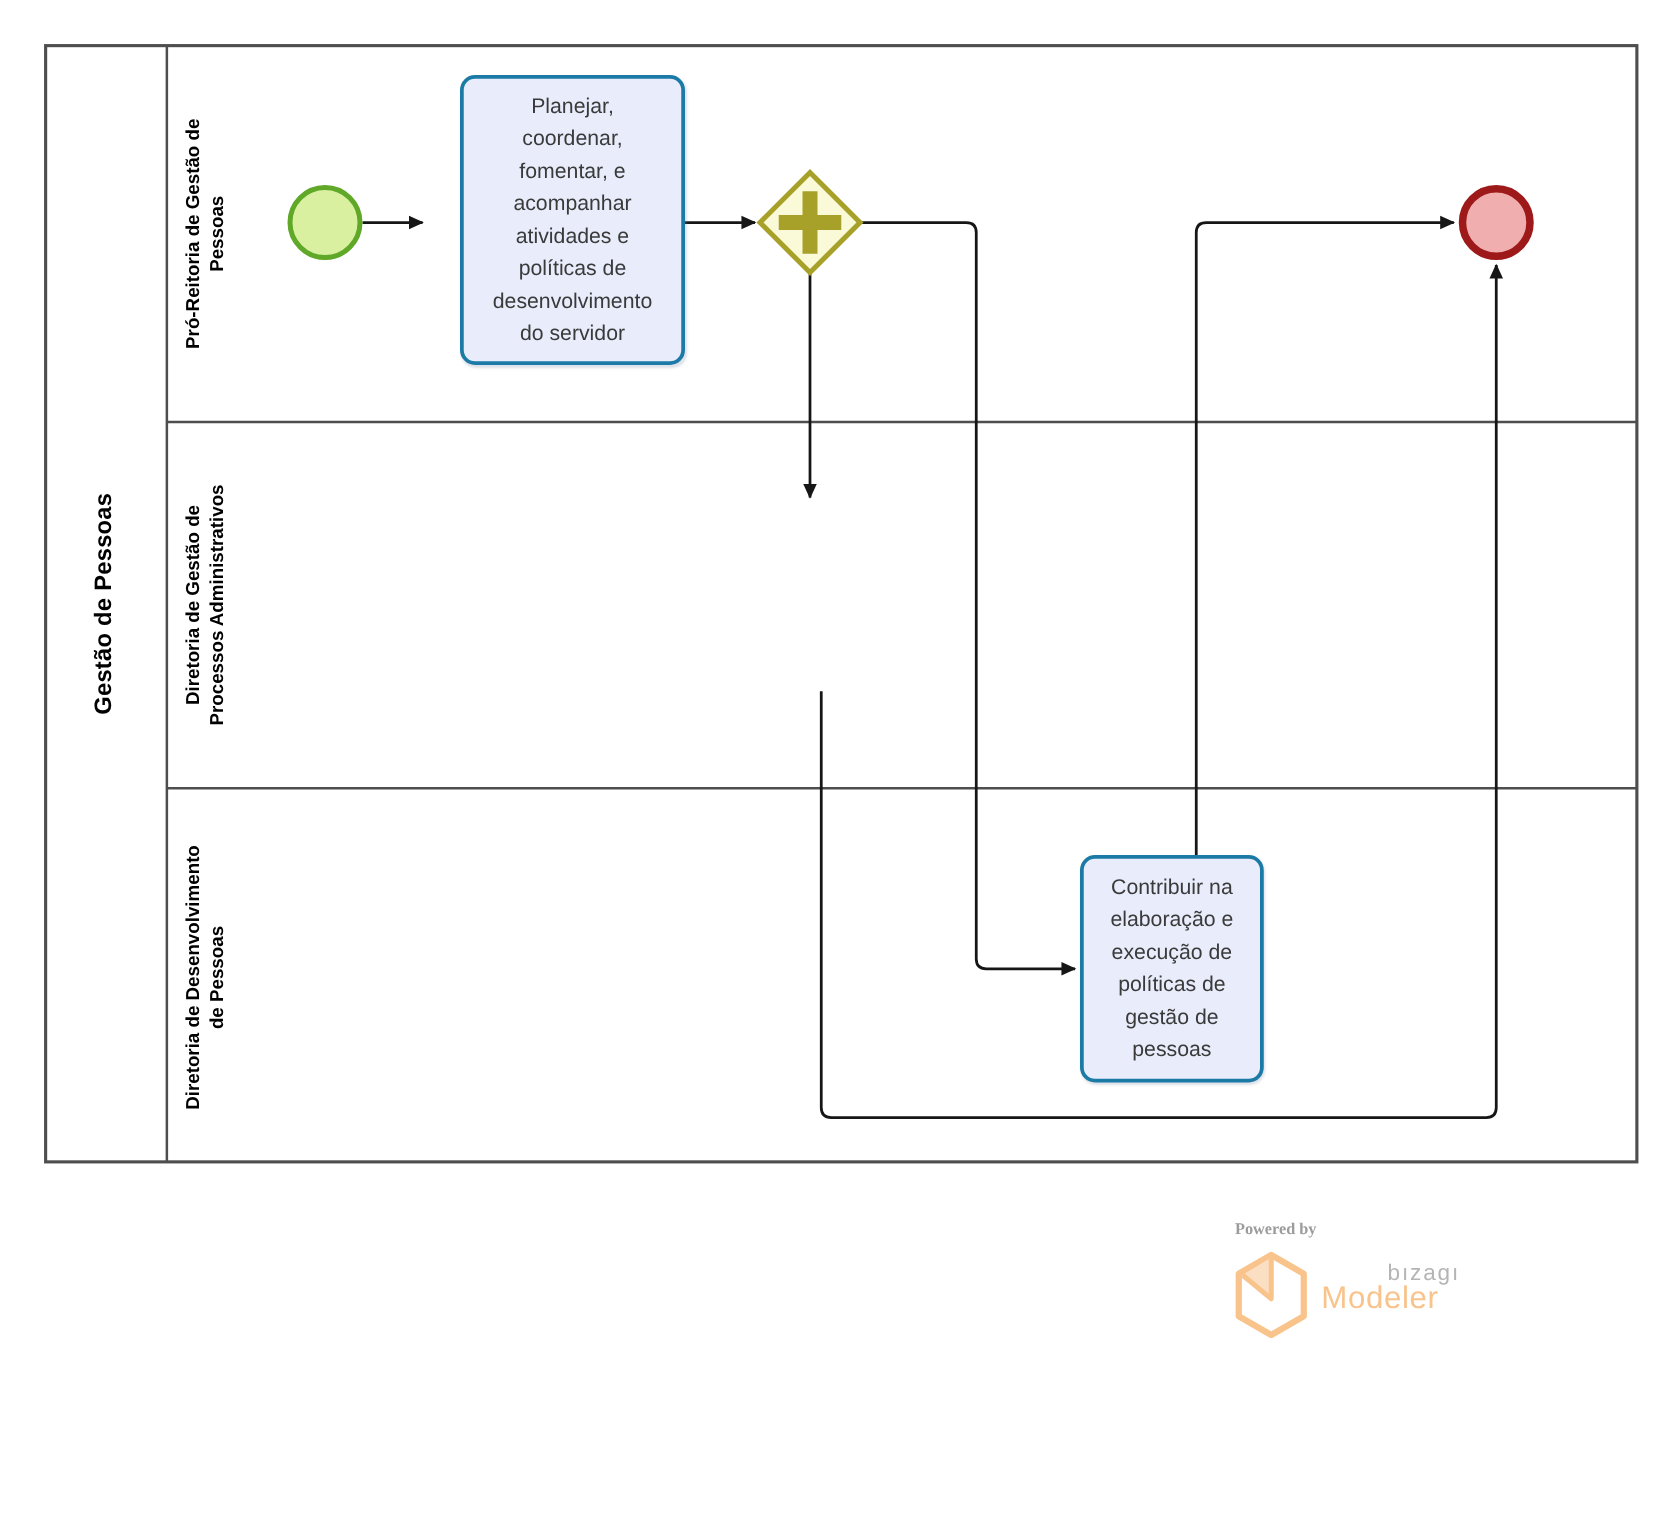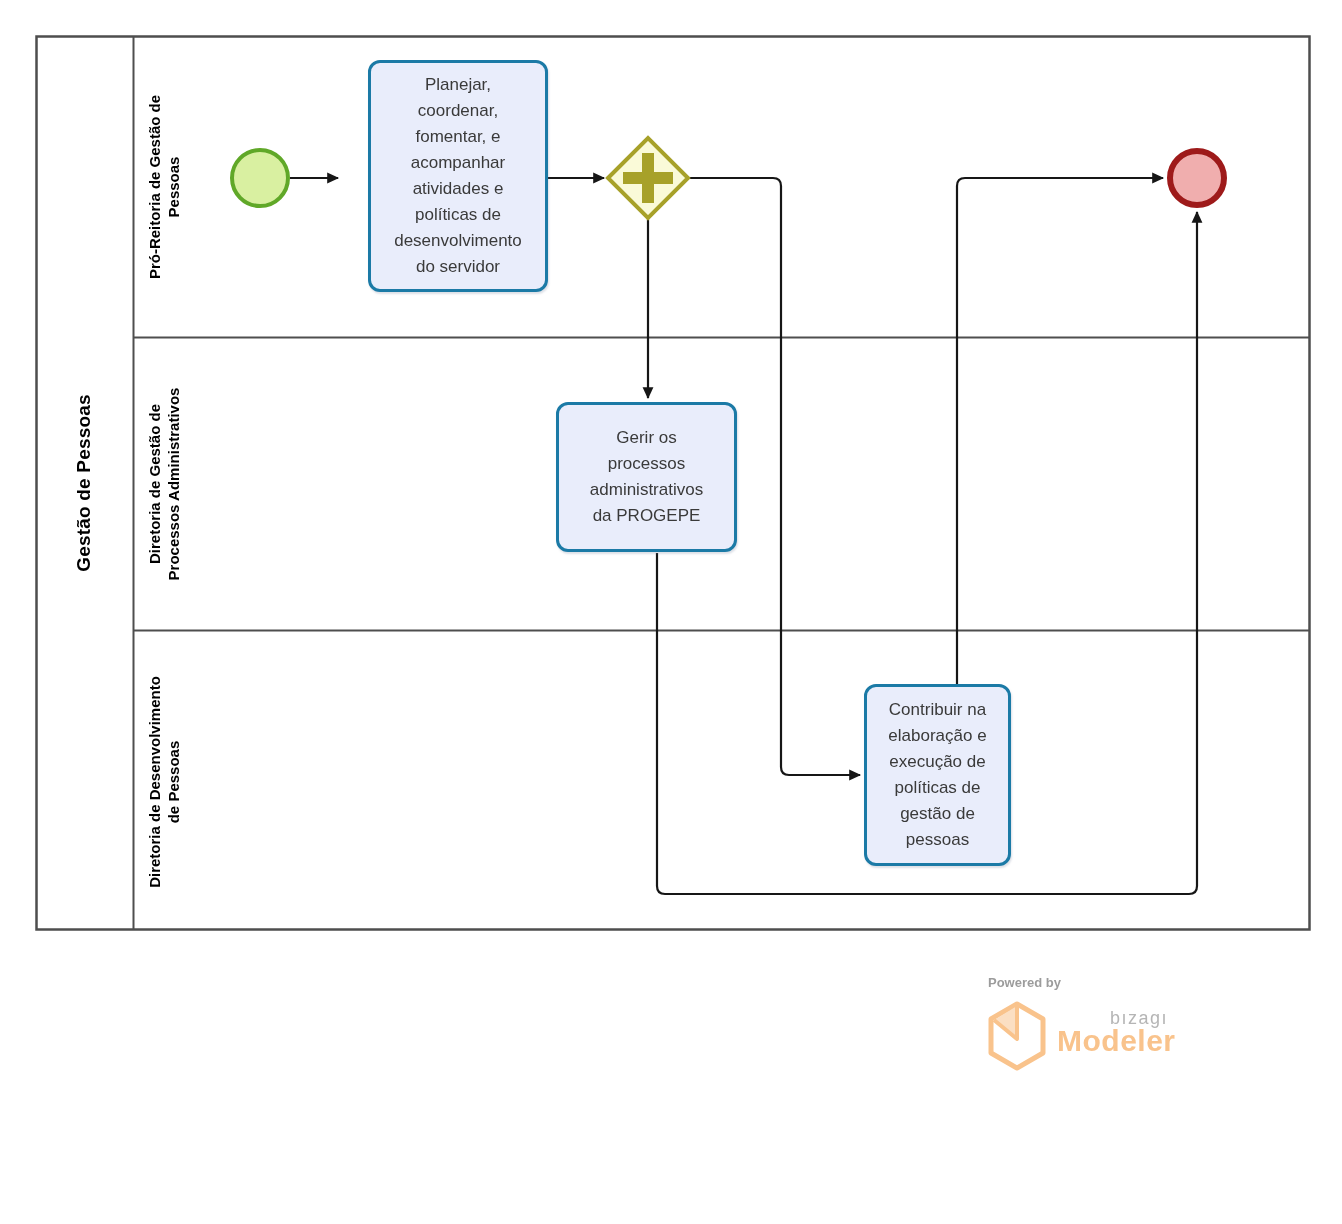--- a/index.html
+++ b/index.html
@@ -17,23 +17,23 @@
   .task{
     position:absolute;box-sizing:border-box;
     background:var(--task_fill);border:3px solid var(--task_border);border-radius:12px;
     display:flex;align-items:center;justify-content:center;text-align:center;
     white-space:pre-line;color:var(--text);font-size:17px;line-height:26px;
     box-shadow:1px 2px 2px rgba(120,130,160,.25);
   }
   .event{position:absolute;box-sizing:border-box;border-radius:50%;}
   .event.start{left:230px;top:148px;width:60px;height:60px;border:4.5px solid var(--start_border);background:var(--start_fill);}
   .event.end{left:1167px;top:148px;width:60px;height:60px;border:6px solid var(--end_border);background:var(--end_fill);}
-  .powered-by{position:absolute;left:988px;top:975px;font-size:13px;font-weight:bold;color:var(--logo_gray);}
+  .powered-by{position:absolute;left:988px;top:975px;font-size:13px;font-weight:bold;color:var(--logo_gray);font-family:Liberation Serif, serif;}
   .brand{position:absolute;left:1062px;top:1008px;font-size:18px;letter-spacing:1.5px;color:var(--logo_gray_light);margin-left:48px;}
-  .product{position:absolute;left:1057px;top:1024px;font-size:30px;font-weight:700;letter-spacing:.5px;color:var(--logo_orange);}
+  .product{position:absolute;left:1057px;top:1024px;font-size:25px;font-weight:400;letter-spacing:.5px;color:var(--logo_orange);}
 </style>
 </head>
 <body>
 
 <div class="stage">
 
   <svg width="1342" height="1224" viewBox="0 0 1342 1224">
     <defs>
       <marker id="arrow" viewBox="0 0 12 12" refX="10" refY="6" markerWidth="13" markerHeight="13" markerUnits="userSpaceOnUse" orient="auto">
         <path d="M0,1 L11,6 L0,11 Z" style="fill:var(--flow)"></path>
@@ -70,24 +70,20 @@
 
   <div class="task" style="left:342px;top:60px;width:180px;height:232px;margin-left:26px;">Planejar,
 coordenar,
 fomentar, e
 acompanhar
 atividades e
 políticas de
 desenvolvimento
 do servidor</div>
 
-  <div class="task" style="left:556px;top:402px;width:181px;height:150px;">Gerir os
-processos
-administrativos
-da PROGEPE</div>
 
   <div class="task" style="left:864px;top:684px;width:147px;height:182px;">Contribuir na
 elaboração e
 execução de
 políticas de
 gestão de
 pessoas</div>
 
   <div class="event end"></div>
 

